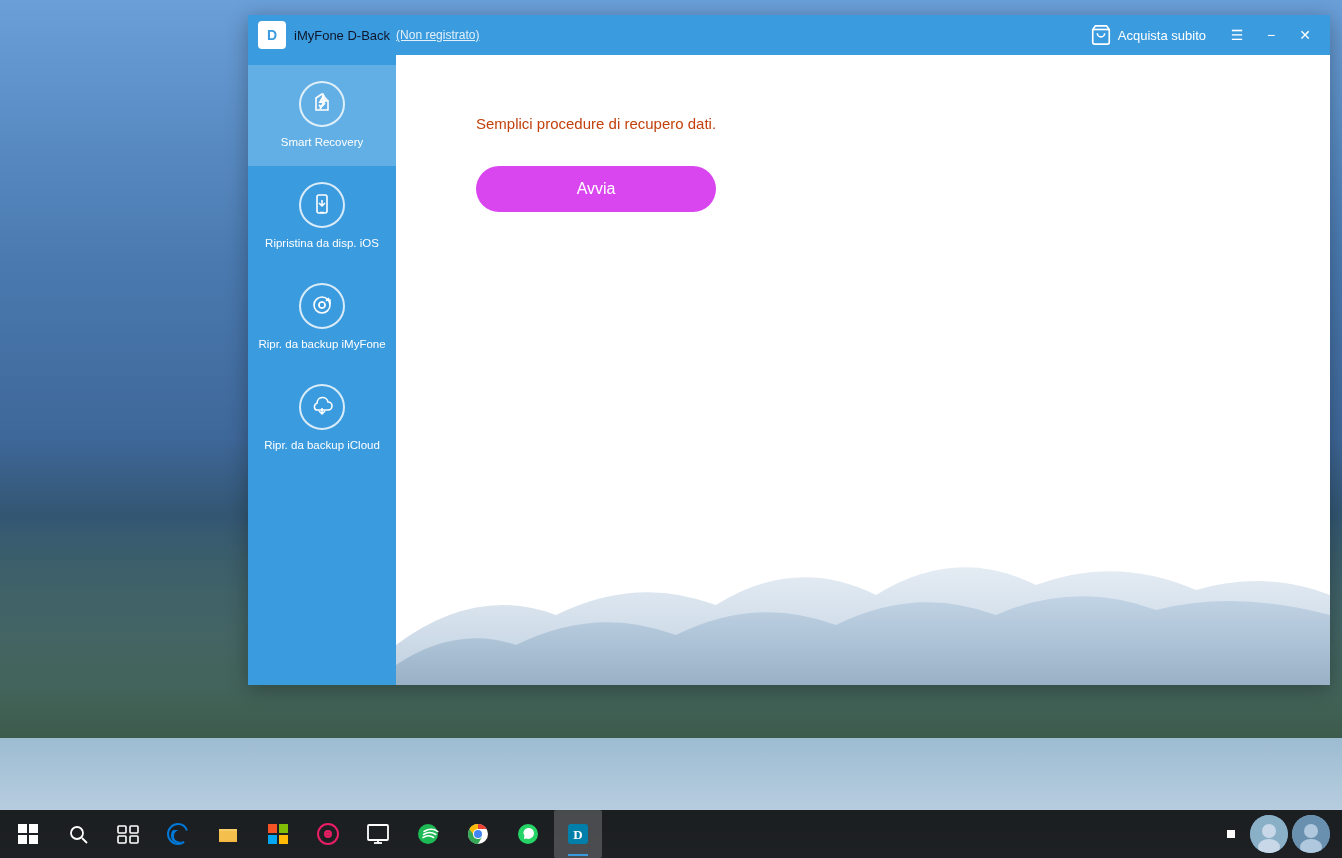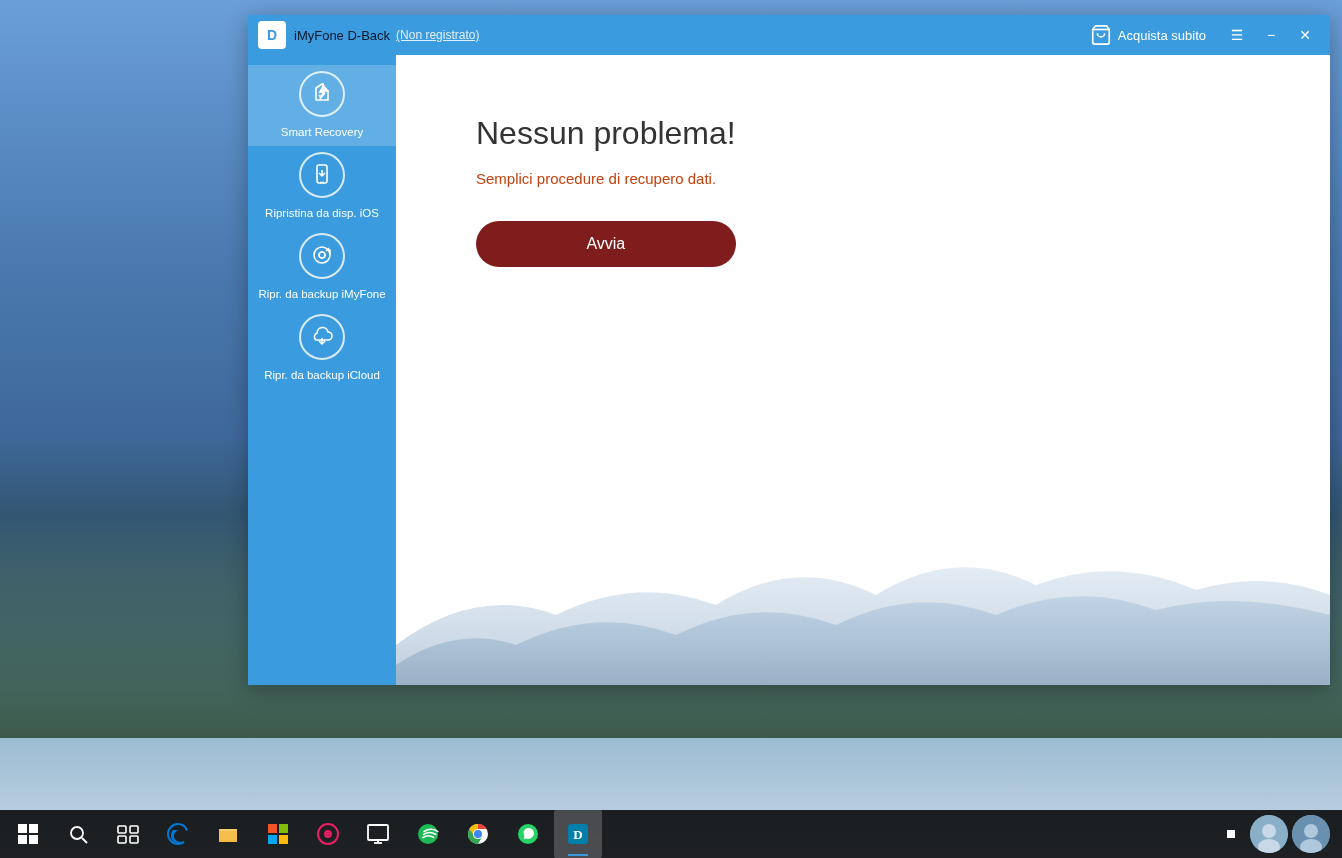--- a/index.html
+++ b/index.html
@@ -129,21 +129,21 @@
       align-items: center;
       padding-top: 10px;
       gap: 0;
     }
 
     .sidebar-item {
       width: 100%;
       display: flex;
       flex-direction: column;
       align-items: center;
-      padding: 6px 10px;
+      padding: 16px 10px;
       cursor: pointer;
       color: #fff;
       font-size: 12px;
       text-align: center;
       line-height: 1.3;
       gap: 8px;
       transition: background 0.15s;
     }
     .sidebar-item.active { background: rgba(255,255,255,0.2); }
 
@@ -190,21 +190,21 @@
       color: #333;
     }
 
     .main-subtitle {
       font-size: 15px;
       color: #c2410c;
     }
 
     .avvia-btn {
       margin-top: 16px;
-      background: #7f1d1d;
+      background: #d946ef;
       color: #fff;
       border: none;
       border-radius: 25px;
       padding: 14px 60px;
       font-size: 16px;
       cursor: pointer;
       font-family: 'Segoe UI', sans-serif;
       font-weight: 400;
       transition: background 0.15s;
     }
@@ -374,21 +374,20 @@
           </svg>
         </div>
         <span class="sidebar-label">Ripr. da backup iCloud</span>
       </div>
 
 
     </div>
 
     <div class="main-content">
       <div class="main-inner">
-        <h1 class="main-title">Nessun problema!</h1>
         <p class="main-subtitle">Semplici procedure di recupero dati.</p>
         <button class="avvia-btn">Avvia</button>
       </div>
 
       <div class="wave-decoration">
         <svg width="100%" height="160" viewBox="0 0 934 160" preserveAspectRatio="none" xmlns="http://www.w3.org/2000/svg">
           <defs>
             <linearGradient id="waveGrad1" x1="0%" y1="0%" x2="0%" y2="100%">
               <stop offset="0%" style="stop-color:#c8d8e8;stop-opacity:0.5"></stop>
               <stop offset="100%" style="stop-color:#a0b8d0;stop-opacity:0.7"></stop>

